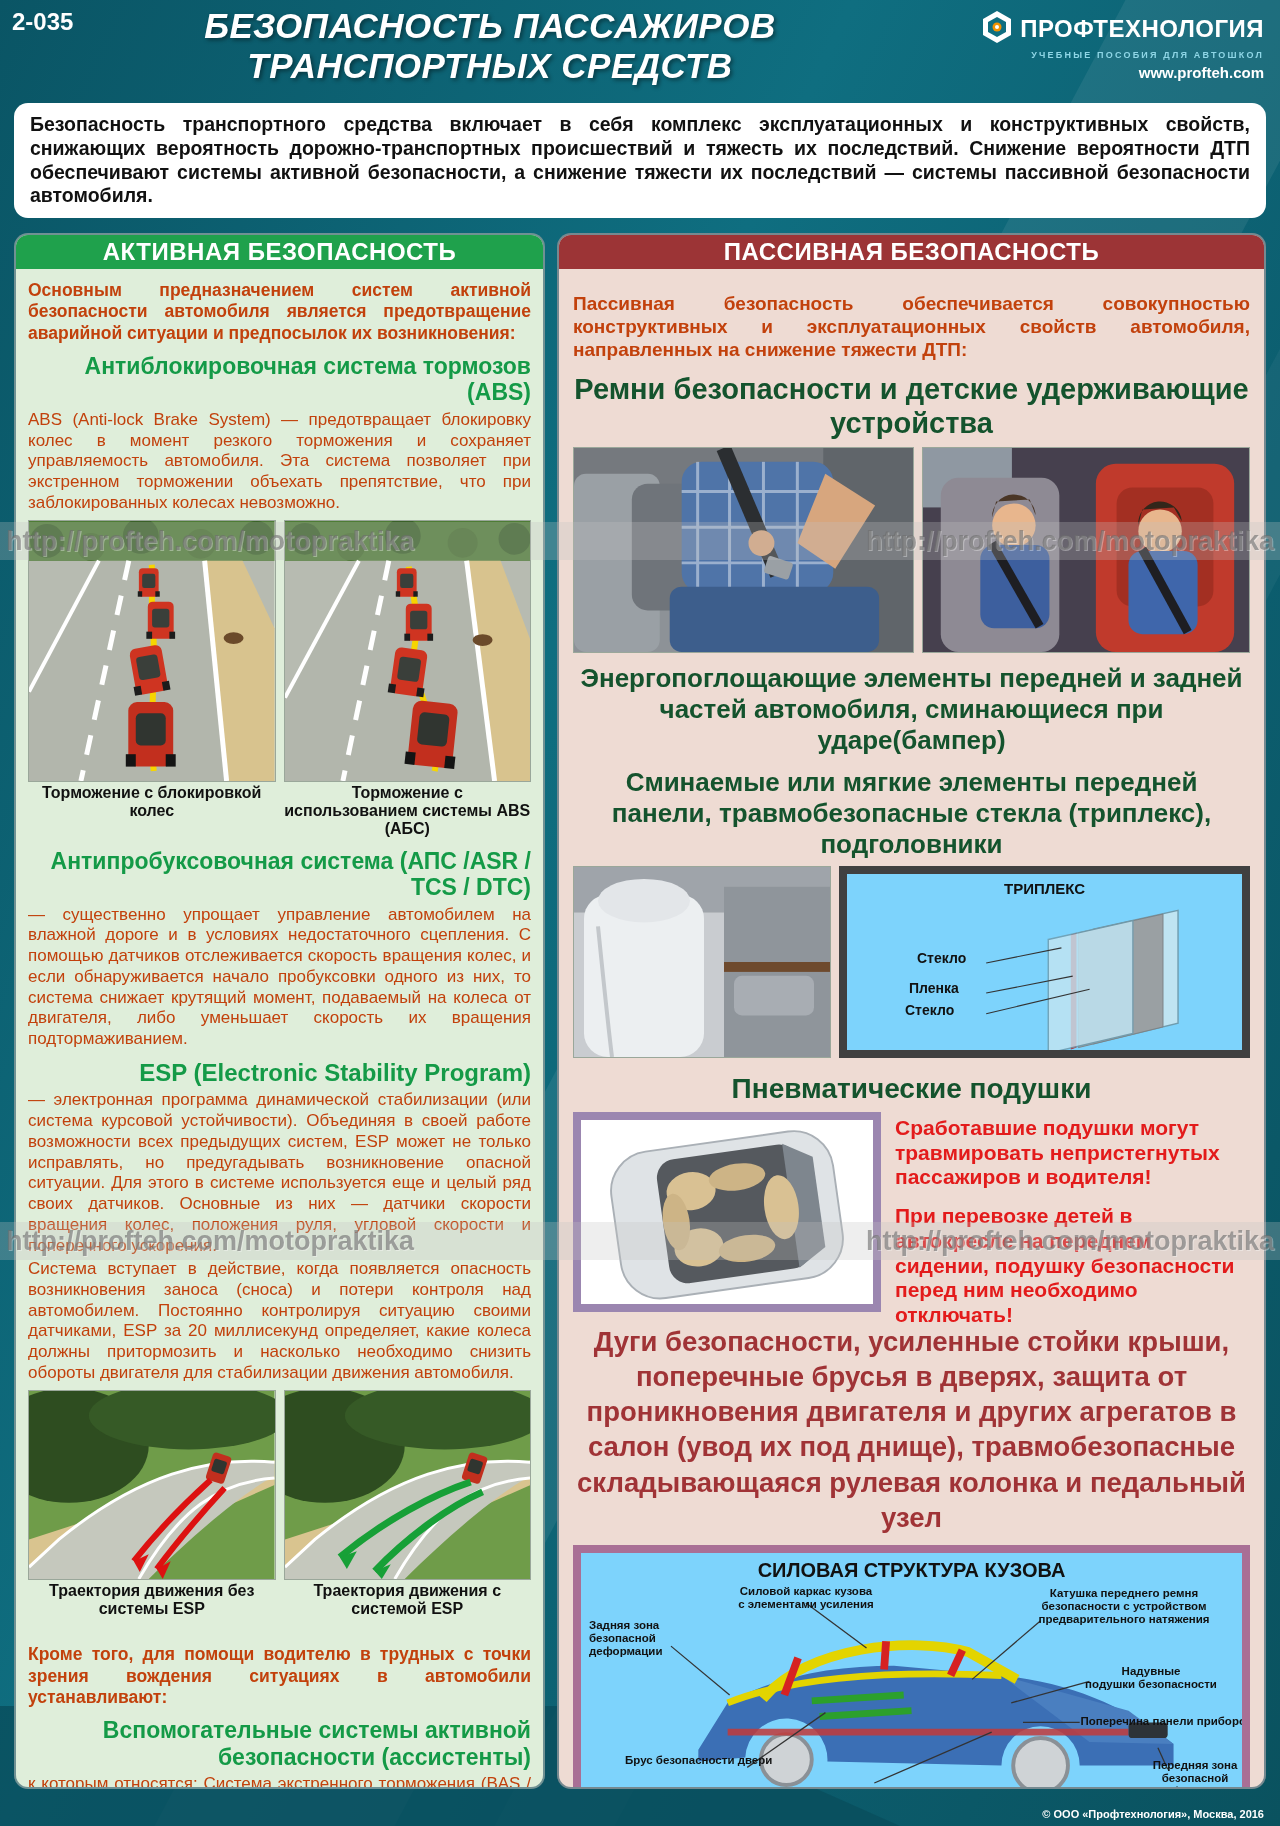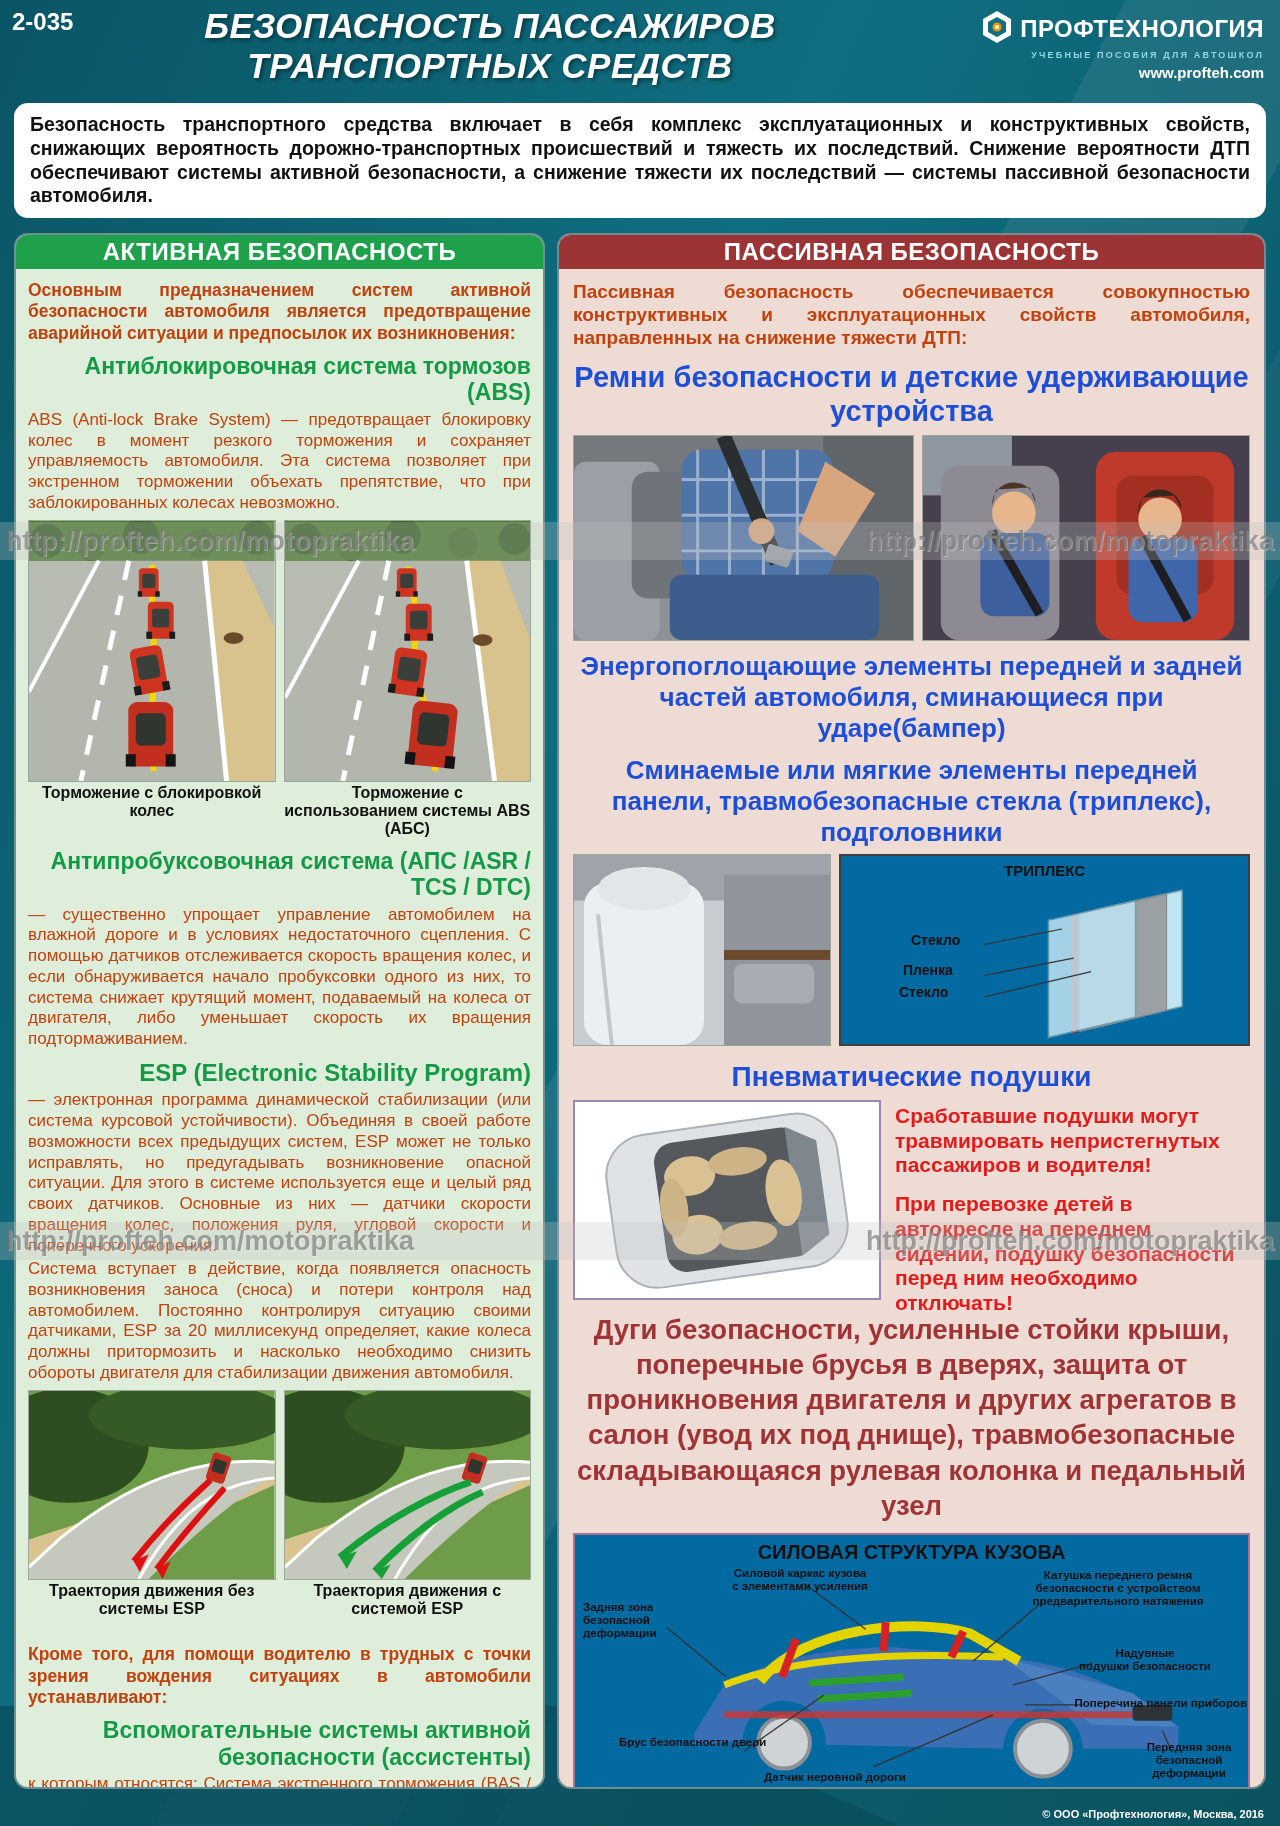--- a/index.html
+++ b/index.html
@@ -30,28 +30,28 @@
   .panel-right{left:557px;width:709px;background:#eedbd3;}
   .panel-bar{height:34px;display:flex;align-items:center;justify-content:center;color:#fff;
     font-weight:bold;font-size:24px;letter-spacing:.5px;}
   .bar-green{background:#1fa14c;}
   .bar-red{background:#9c3436;}
   .panel-body{padding:8px 12px;}
   p{margin:0;}
   .p-txt{font-size:17px;line-height:1.22;text-align:justify;color:#c2410c;margin:3px 0;}
   .p-bold{font-weight:bold;font-size:17.5px;}
   .h-green{color:#149a47;font-weight:bold;font-size:23px;line-height:1.15;text-align:right;margin:9px 0 4px;}
-  .h-red{color:#1d4ed8;font-weight:bold;font-size:26px;line-height:1.2;text-align:center;margin:10px 0 6px;}
+  .h-red{color:#14532d;font-weight:bold;font-size:26px;line-height:1.2;text-align:center;margin:10px 0 6px;}
   .h-red-big{font-size:29px;}
   .img-row{display:flex;gap:8px;margin:6px 0 2px;}
   .cap-row{display:flex;gap:8px;margin-bottom:2px;}
   .cap{flex:1;text-align:center;font-weight:bold;font-size:16px;line-height:1.15;color:#111;}
   .img-frame{border:1px solid #9aa79a;overflow:hidden;flex:1;}
   .img-frame svg{display:block;width:100%;height:100%;}
-  .white-box{background:#0369a1;border:2px solid #404040;box-sizing:border-box;position:relative;overflow:hidden;}
+  .white-box{background:#7dd3fc;border:8px solid #404040;box-sizing:border-box;position:relative;overflow:hidden;}
   .warn{color:#e31b1b;font-weight:bold;font-size:21px;line-height:1.18;margin:0 0 14px;}
   .rollbar{color:#a03336;font-weight:bold;font-size:27.5px;line-height:1.28;text-align:center;margin:12px 4px 10px;}
   
   .triplex-title{text-align:center;font-weight:bold;font-size:15px;padding-top:6px;color:#111;}
   .tri-label{position:absolute;font-weight:bold;font-size:14px;color:#111;}
   
   .struct-title{text-align:center;font-weight:bold;font-size:20px;padding-top:6px;color:#111;}
   .s-label{position:absolute;font-weight:bold;font-size:11.5px;line-height:1.12;color:#111;
     white-space:pre-line;text-align:center;}
   
@@ -254,21 +254,21 @@
       </div>
 
       <p class="p-txt p-bold" style="margin-top:26px;">Кроме того, для помощи водителю в трудных с точки зрения вождения ситуациях в автомобили  устанавливают:</p>
       <div class="h-green">Вспомогательные системы активной безопасности (ассистенты)</div>
       <p class="p-txt">к которым относятся: Система экстренного торможения (BAS / EBA / EBS), Парктроник, круиз-контроль, система контроля «мертвых зон», система помощи при подъеме и многие  другие.</p>
     </div>
   </div>
 
   <div class="panel panel-right">
     <div class="panel-bar bar-red">ПАССИВНАЯ БЕЗОПАСНОСТЬ</div>
-    <div class="panel-body" style="padding:8px 14px;">
+    <div class="panel-body" style="padding:20px 14px;">
       <p class="p-txt p-bold" style="font-size:19px;">Пассивная безопасность обеспечивается совокупностью конструктивных и эксплуатационных свойств автомобиля, направленных на снижение тяжести ДТП:</p>
 
       <div class="h-red h-red-big">Ремни безопасности и детские удерживающие устройства</div>
 
       <div class="img-row" style="height:206px;">
         <div class="img-frame" style="flex:1.04;">
           <svg viewBox="0 0 340 206" preserveAspectRatio="none">
             <rect width="340" height="206" fill="#8d9297"></rect>
             <rect width="340" height="64" fill="#75797e"></rect>
             <rect x="250" y="0" width="90" height="206" fill="#60656a"></rect>

